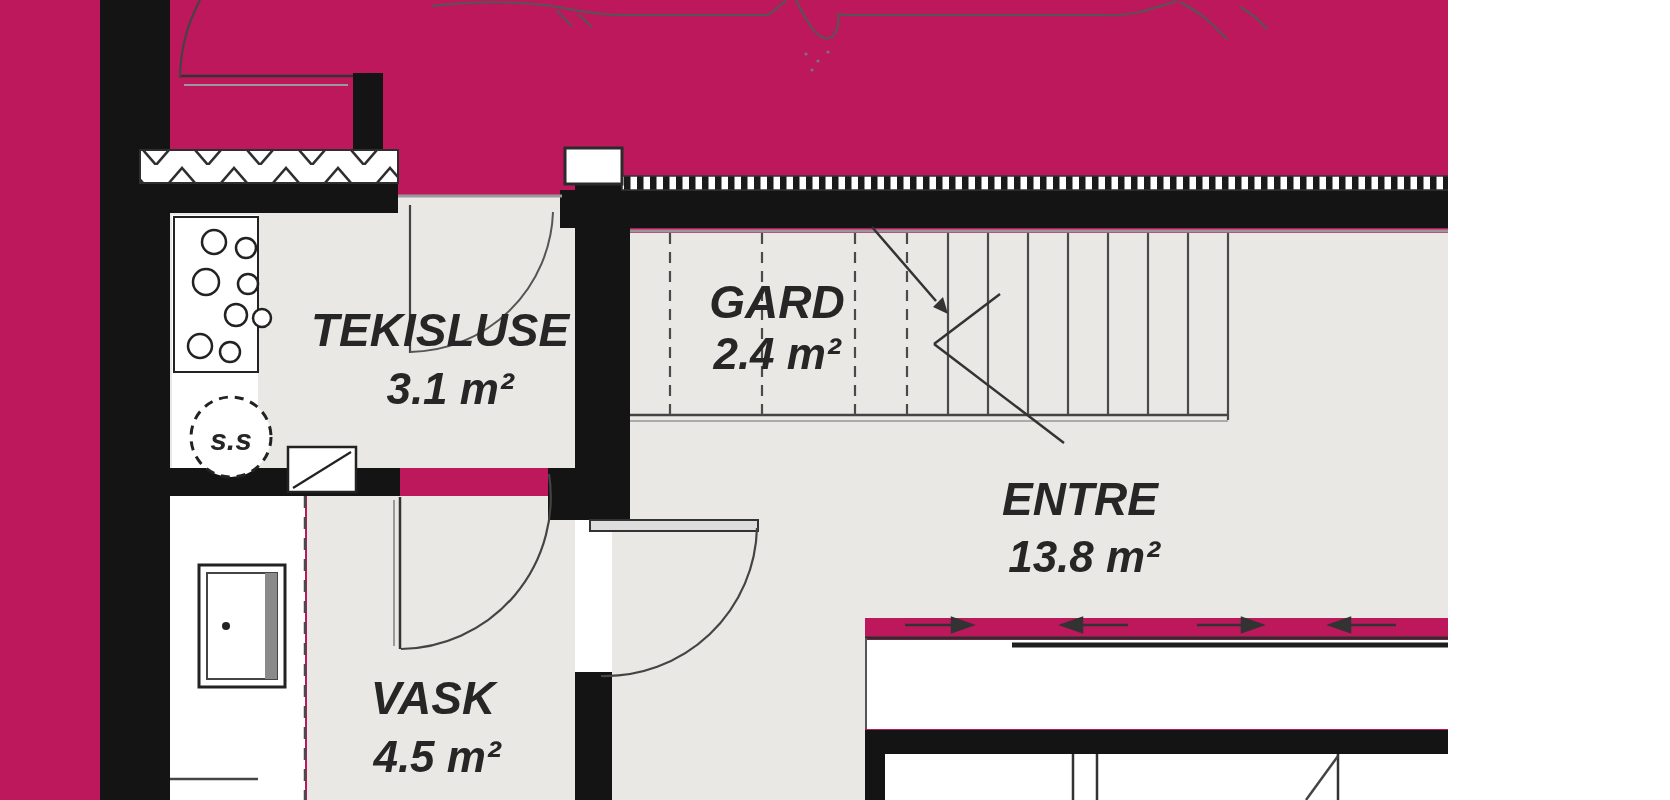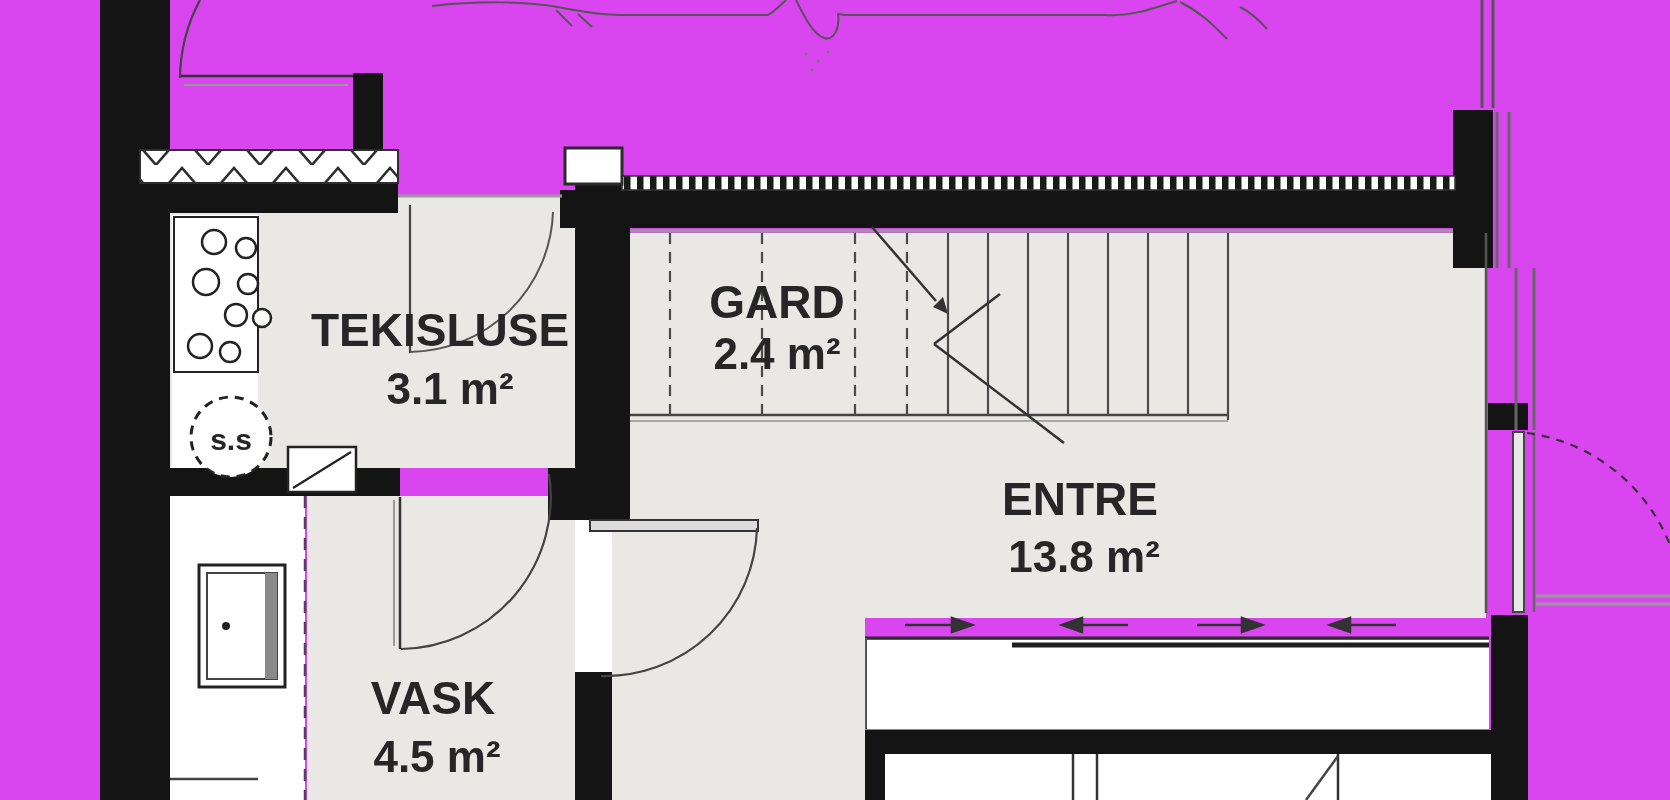--- a/index.html
+++ b/index.html
@@ -1,16 +1,16 @@
 <!DOCTYPE html>
 <html><head>
 <meta charset="utf-8">
 <style>
   html,body{margin:0;padding:0;background:#ffffff;}
-  #stage{position:relative;width:1670px;height:800px;overflow:hidden;background:#d946ef;}
+  #stage{position:relative;width:1448px;height:800px;overflow:hidden;background:#be185d;font-style:italic;}
   svg{display:block;filter:blur(.5px);}
   text{font-family:"Liberation Sans","DejaVu Sans",sans-serif;font-weight:700;fill:#262626;}
   .room-name{font-size:46px;}
   .room-area{font-size:44px;}
   .small-label{font-size:30px;}
 </style>
 </head>
 <body>
 
 <div id="stage">

